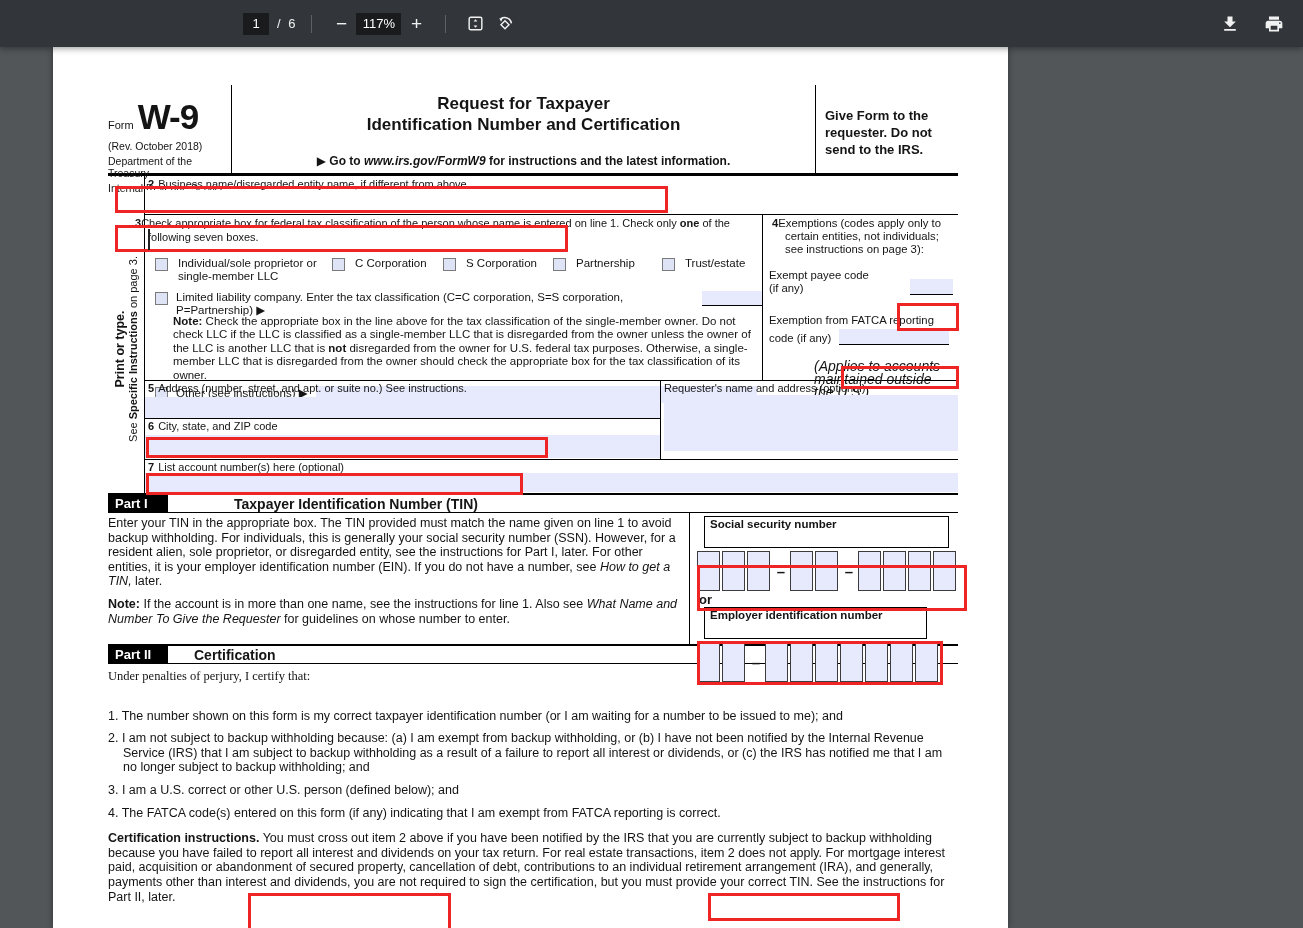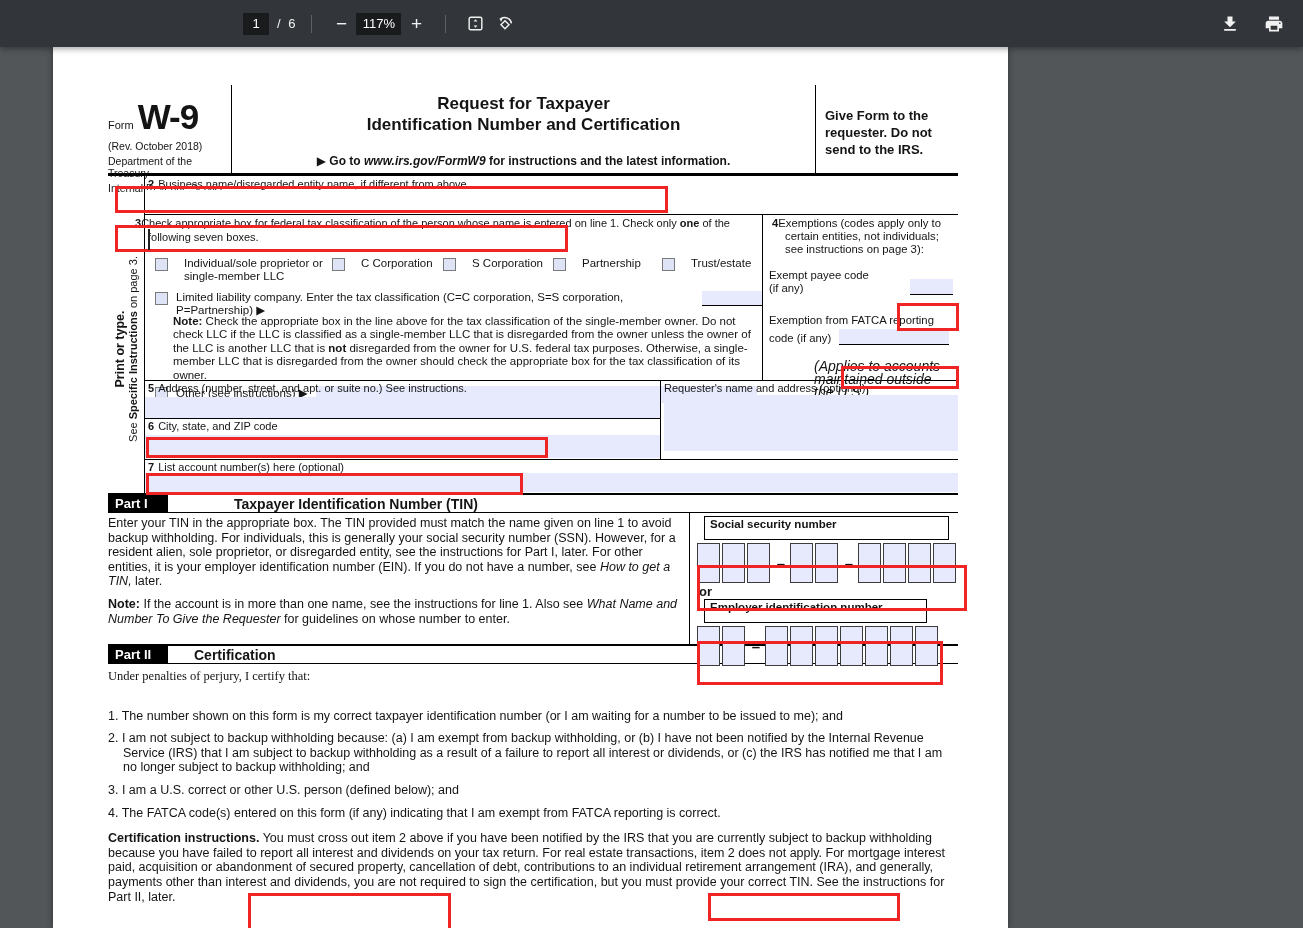--- a/index.html
+++ b/index.html
@@ -57,21 +57,21 @@
 
   .r1 { height:37px; }
   .name-field { height:22px; margin-right:3px; font-size:15.5px; color:#3a3f46; padding:1px 0 0 4px; }
   .r2 { height:39px; }
   .biz-field { height:23px; background:#fff; }
 
   .r3 { height:166px; display:flex; }
   .r3-left { width:617px; }
   .r3-lbl { font-size:11px; line-height:13.5px; padding:2px 10px 0 3px; }
   .cb-row { position:relative; height:42px; margin-top:5px; font-size:11.5px; }
-  .cb-item { position:absolute; top:8px; display:flex; gap:16px; line-height:13px; }
+  .cb-item { position:absolute; top:8px; display:flex; gap:10px; line-height:13px; }
   .cb { width:13px; height:13px; background:#dfe3f6; border:1.5px solid #7a7a7a; flex:none; margin-top:1px; }
   .llc-row { display:flex; align-items:flex-start; padding-left:10px; font-size:11.5px; height:23px; }
   .llc-row .cb { margin-right:8px; }
   .blank-sm { width:62px; height:15px; border-bottom:1px solid #000; margin-left:5px; }
   .note-blk { margin:1px 10px 0 28px; font-size:11.5px; line-height:13.4px; }
   .other-row { display:flex; align-items:flex-start; padding-left:10px; margin-top:4px; font-size:11.5px; }
   .other-row .cb { margin-right:8px; }
   .other-field { flex:1; height:17px; margin:0 5px 0 8px; }
 
   .r3-right { width:196px; border-left:1px solid #000; padding:2px 5px 0 6px; font-size:11.3px; line-height:13px; }
@@ -98,21 +98,21 @@
   .part-bar { border-top:2px solid #000; border-bottom:1px solid #000; height:20px; display:flex; align-items:center; }
   .part-badge { background:#000; color:#fff; font-weight:bold; font-size:13px; width:60px; height:17px;
                 display:flex; align-items:center; padding-left:7px; flex:none; }
   .part-title { font-weight:bold; font-size:14px; }
   .pt1 { margin-left:66px; } .pt2 { margin-left:26px; }
 
   .p1body { display:flex; height:131px; }
   .p1-left { width:582px; border-right:1px solid #000; padding:3px 8px 0 0; font-size:12.5px; line-height:14.6px; }
   .p1-left .note2 { margin-top:8px; }
   .p1-right { flex:1; padding:3px 0 0 7px; }
-  .num-label-box { border:1px solid #000; height:24px; font-weight:bold; font-size:11.5px;
+  .num-label-box { border:1px solid #000; height:32px; font-weight:bold; font-size:11.5px;
                    padding:1px 0 0 5px; margin-left:7px; }
   .ssn-w { width:245px; } .ein-w { width:223px; }
   .cells { display:flex; align-items:center; margin-top:3px; }
   .cell { width:23px; height:40px; border:1px solid #3c3c3c; margin-right:2px; flex:none; }
   .dash { width:18px; text-align:center; font-size:15px; font-weight:bold; flex:none; }
   .or-lbl { font-weight:bold; font-size:13px; height:15px; margin:1px 0 0 2px; }
 
   .p2body { padding-top:5px; font-size:12.5px; line-height:14.6px; }
   .p2-intro { margin-bottom:25px;font-family:Liberation Serif, serif; }
   .p2-item { padding-left:15px; text-indent:-15px; margin-bottom:8px; }

